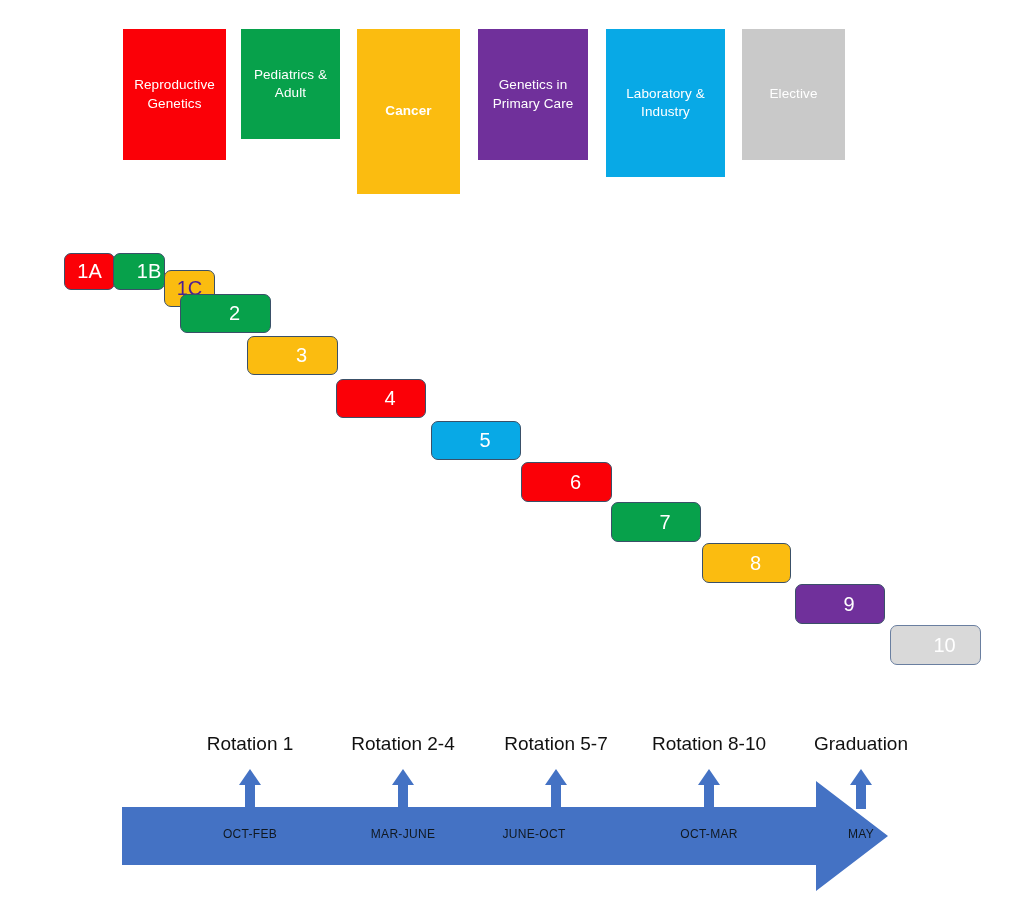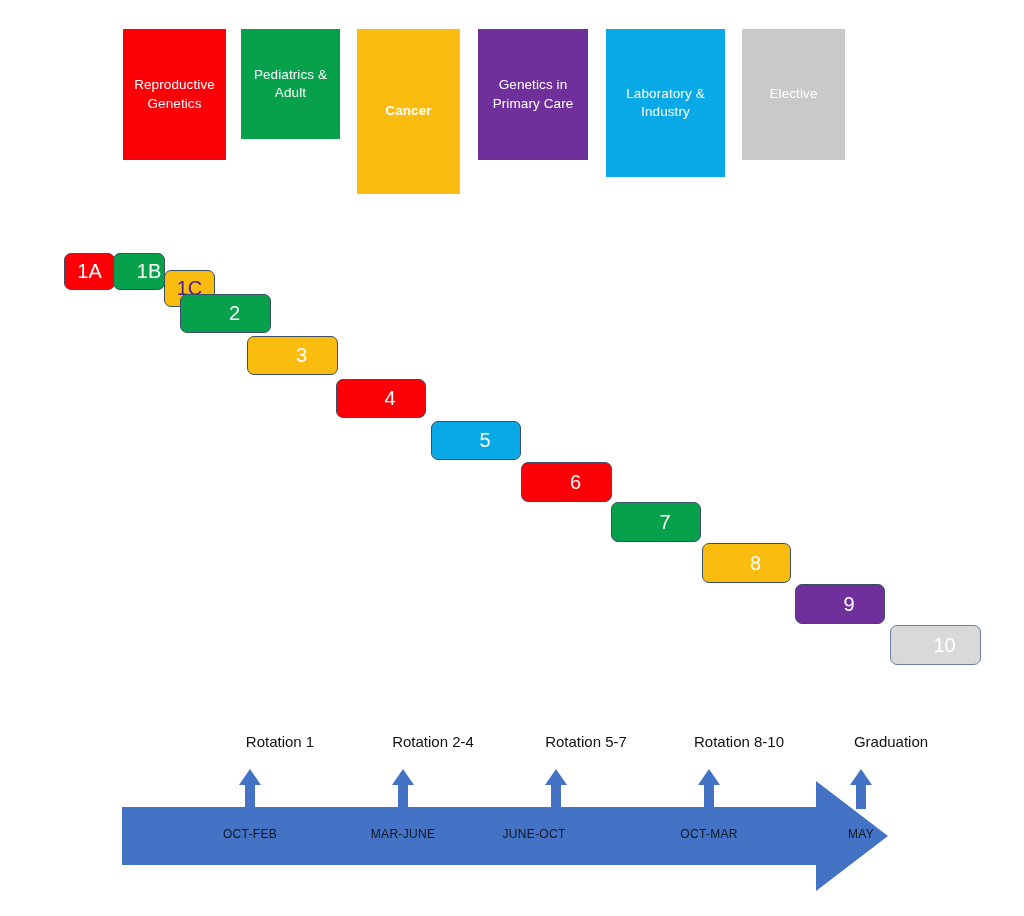--- a/index.html
+++ b/index.html
@@ -58,24 +58,23 @@
     position: absolute;
     left: 0;
     top: 0;
     width: 1024px;
     height: 916px;
     pointer-events: none;
   }
   .tl-caption {
     position: absolute;
     transform: translateX(-50%);
-    font-size: 15px;
+    font-size: 19px;
     color: #111111;
     white-space: nowrap;
-    margin-left: 30px;
   }
   .tl-period {
     position: absolute;
     transform: translateX(-50%);
     font-size: 12px;
     color: #101820;
     white-space: nowrap;
     letter-spacing: 0.3px;
   }
 </style>

